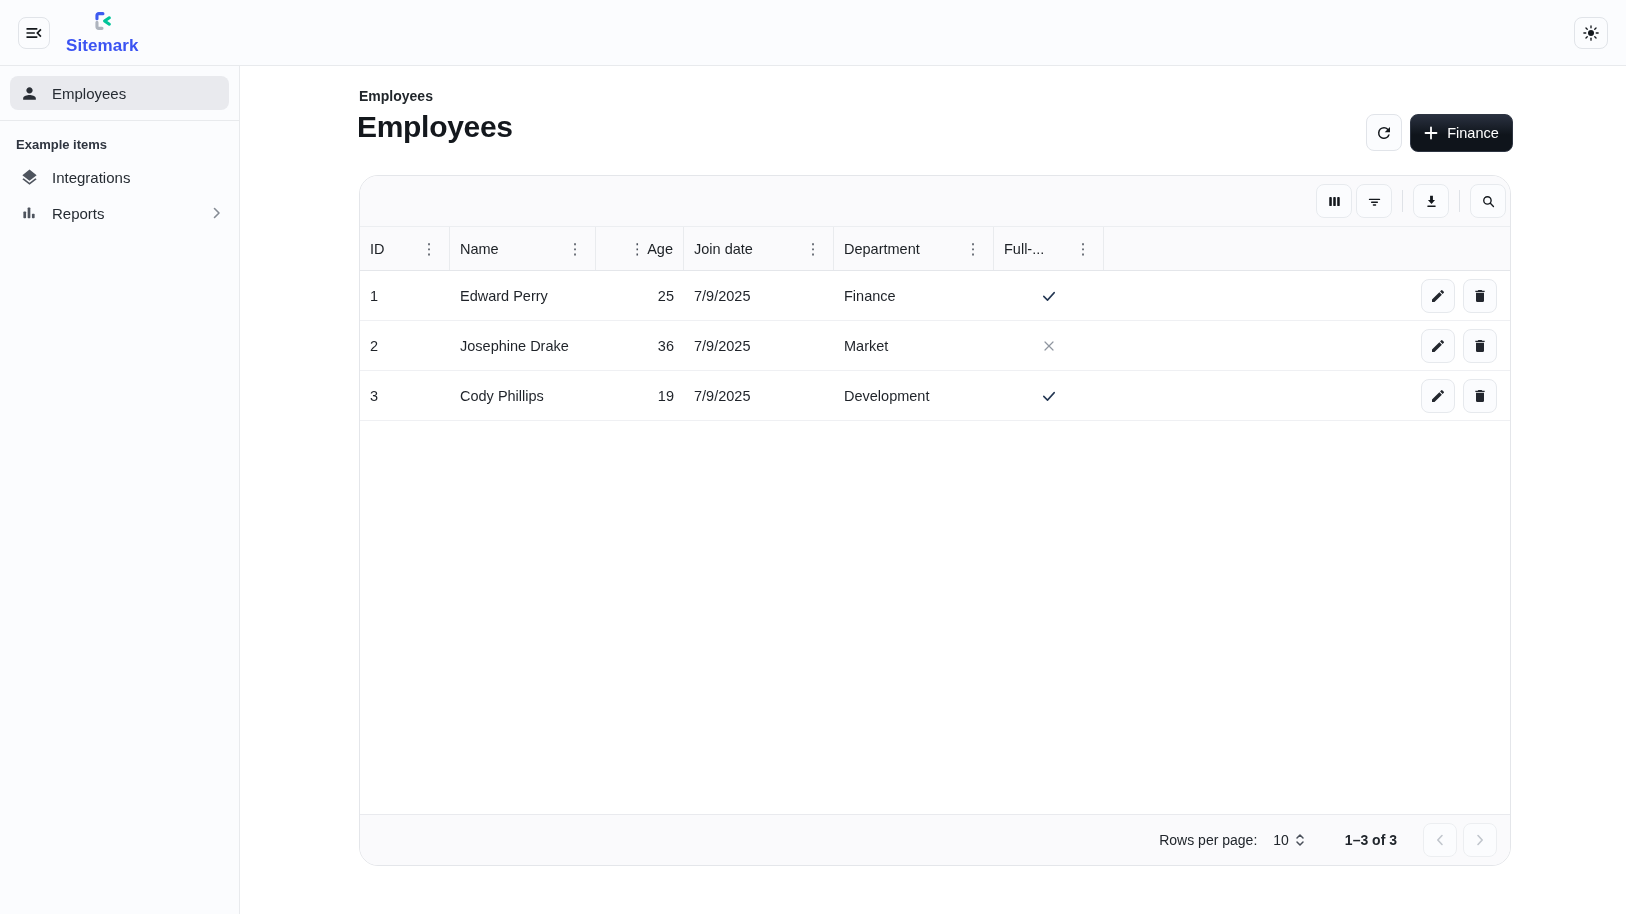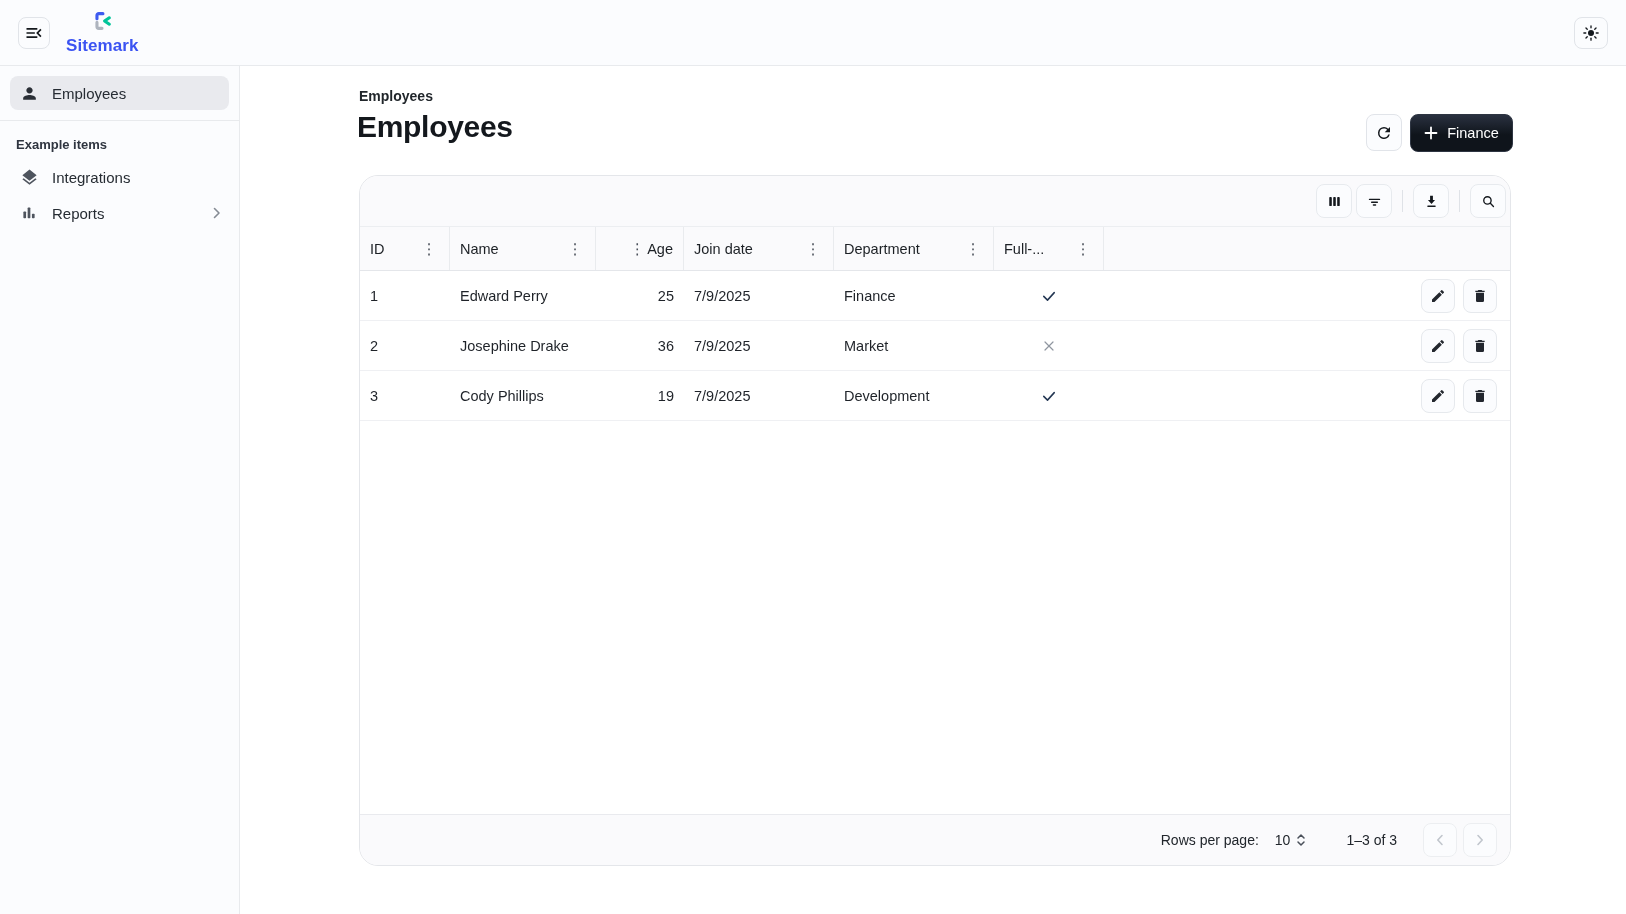--- a/index.html
+++ b/index.html
@@ -76,21 +76,21 @@
 
   .check-icon polyline { stroke:var(--check,#233652); }
   .cross-icon line { stroke:var(--cross,#9096a0); }
 
   .grid-footer { position:absolute; left:0; right:0; bottom:0; height:51px;
     background:var(--bg_strip,#fafafc); border-top:1px solid #e9eaee;
     display:flex; align-items:center; justify-content:flex-end; padding-right:13px;
     font-size:14px; color:#21262c; }
   .rpp-label { margin-right:16px; }
   .rpp-select { display:flex; align-items:center; gap:6px; cursor:pointer; }
-  .range { margin:0 26px 0 40px; }
+  .range { margin:0 26px 0 40px;font-weight:bold; }
   .page-btn { width:34px; height:34px; border-color:#eceef1; background:#fbfcfe; cursor:default; }
   .page-btn + .page-btn { margin-left:6px; }
 </style>
 </head>
 <body>
 
 <div class="app">
 
   <header class="topbar">
     <button class="icon-btn menu-btn">

